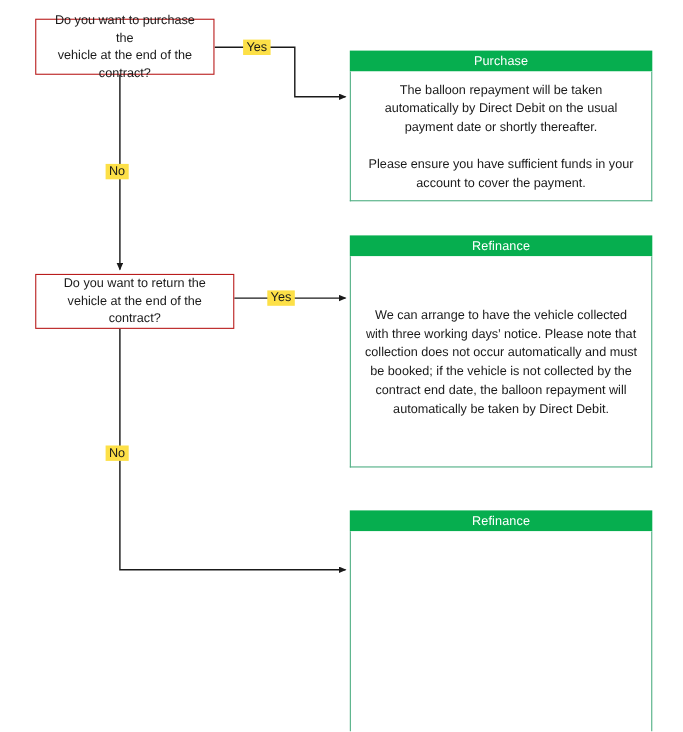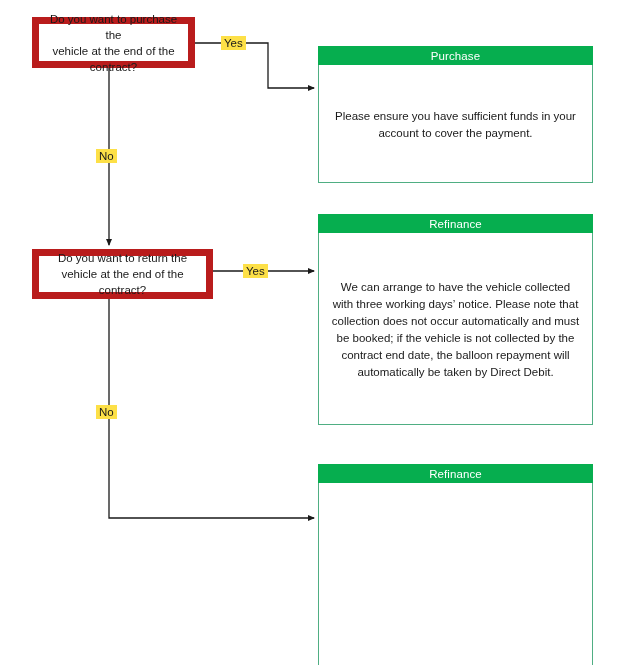--- a/index.html
+++ b/index.html
@@ -15,21 +15,21 @@
     width: 621px;
     height: 665px;
     background: #ffffff;
     overflow: hidden;
   }
 
   
   .decision {
     position: absolute;
     box-sizing: border-box;
-    border: 7px solid #b91c1c;
+    border: 1px solid #b91c1c;
     background: #ffffff;
     display: flex;
     align-items: center;
     justify-content: center;
     text-align: center;
     color: #1a1a1a;
     font-size: 11.5px;
     line-height: 16px;
     padding: 2px 10px;
   }
@@ -67,21 +67,20 @@
     display: flex;
     flex-direction: column;
     justify-content: center;
     height: calc(100% - 19px);
   }
   .panel-body p {
     margin: 0;
   }
   .panel-body p + p {
     margin-top: 17px;
-    text-decoration: underline;
   }
 
   
   #wires {
     position: absolute;
     left: 0; top: 0;
     width: 621px;
     height: 665px;
     pointer-events: none;
   }
@@ -138,20 +137,21 @@
 
   <div class="edge-label" style="left:96px; top:149px;">No</div>
 
   <div class="edge-label" style="left:243px; top:264px;">Yes</div>
 
   <div class="edge-label" style="left:96px; top:405px;">No</div>
 
   <div class="panel" style="left:318px; top:46px; width:275px; height:137px;">
     <div class="panel-header">Purchase</div>
     <div class="panel-body">
+      <p>The balloon repayment will be taken automatically by Direct Debit on the usual payment date or shortly thereafter.</p>
       <p>Please ensure you have sufficient funds in your account to cover the payment.</p>
     </div>
   </div>
 
   <div class="panel" style="left:318px; top:214px; width:275px; height:211px;">
     <div class="panel-header">Refinance</div>
     <div class="panel-body">
       <p>We can arrange to have the vehicle collected with three working days’ notice. Please note that collection does not occur automatically and must be booked; if the vehicle is not collected by the contract end date, the balloon repayment will automatically be taken by Direct Debit.</p>
     </div>
   </div>

